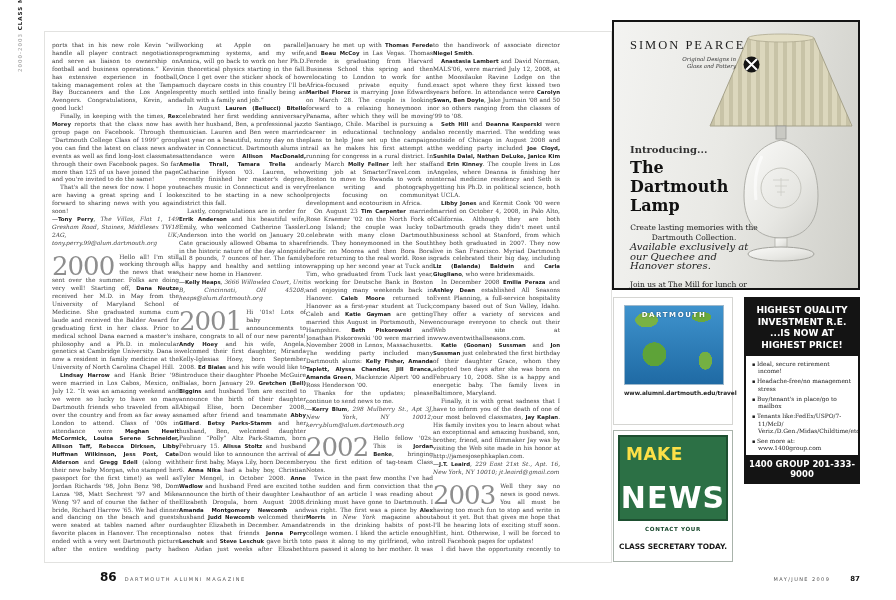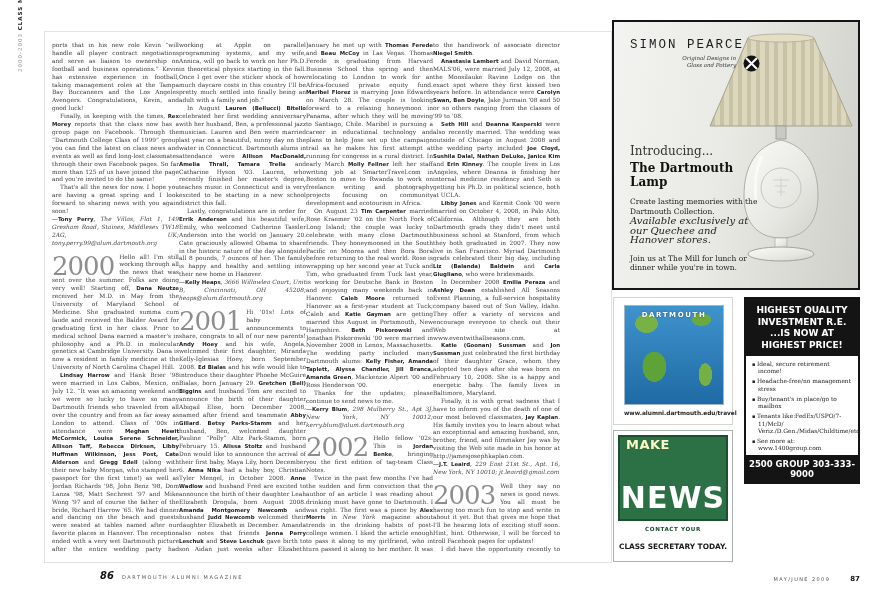--- a/index.html
+++ b/index.html
@@ -25,45 +25,45 @@
   .col i { font-style:italic; }
   .byline { margin:2px 0 5px 0; font-style:italic; color:#444; }
   .byline b { font-style:normal; }
   .section { margin-top:6px; }
   .yr { float:left; font-family:"DejaVu Serif", serif; font-size:26px; line-height:21px;
     padding:2px 5px 0 0; color:#8e8e8e; letter-spacing:-1px; }
 
   
   .footer-left { position:absolute; left:100px; top:570px; font-family:"DejaVu Sans", sans-serif;
     font-size:5px; letter-spacing:1.6px; color:#555; }
-  .footer-left b { font-size:10px; letter-spacing:0; color:#111; margin-right:8px;font-style:italic; }
+  .footer-left b { font-size:12px; letter-spacing:0; color:#111; margin-right:8px; }
   .footer-right { position:absolute; left:770px; top:575px; width:90px; text-align:right;
     font-family:"DejaVu Sans", sans-serif; font-size:5px; letter-spacing:1.4px; color:#555; }
   .footer-right b { font-size:7px; letter-spacing:0; color:#111; margin-left:20px; }
 
   
   .sp-ad { position:absolute; left:612px; top:20px; width:248px; height:270px;
     border:2px solid #141414; background:linear-gradient(100deg,#f3f3f1 0%, #e9e9e5 45%, #cfcfc9 100%); overflow:hidden; }
   .sp-logo { position:absolute; left:16px; top:16px; width:130px; }
-  .sp-brand { font-family:Liberation Mono, monospace; font-size:12.5px; letter-spacing:2px; color:#1d1d1d; }
+  .sp-brand { font-family:Liberation Serif, serif; font-size:12.5px; letter-spacing:2px; color:#1d1d1d; }
   .sp-tag { margin-top:3px; text-align:right; font-style:italic; font-size:5.5px; line-height:7px; color:#333; padding-right:24px; position:relative; }
   .sp-clover { position:absolute; right:0; top:0; }
   .sp-text { position:absolute; left:16px; top:122px; width:128px; color:#222; }
-  .sp-intro { font-size:12px; color:#333; }
-  .sp-product { font-family:"DejaVu Serif", serif; font-weight:bold; font-size:12px; margin:3px 0 8px 0; color:#111; }
-  .sp-body { font-size:7.5px; line-height:9.5px; }
+  .sp-intro { font-size:10px; color:#333;font-weight:bold; }
+  .sp-product { font-family:"DejaVu Serif", serif; font-weight:bold; font-size:16px; margin:3px 0 8px 0; color:#111; }
+  .sp-body { font-size:7.5px; line-height:9.5px;text-align:center; }
   .sp-body-i { font-size:10px; line-height:9.5px; font-style:italic; margin-bottom:9px; }
   .sp-invite { font-size:7.5px; line-height:9.5px; margin-bottom:25px; }
   .sp-addr { font-size:5.8px; line-height:7.5px; color:#333; }
   .sp-lamp { position:absolute; right:2px; top:6px; }
 
   
   .travel-ad { position:absolute; left:613px; top:297px; width:120px; height:128px;
     background:#fff; border:1px solid #d5d5d2; padding:7px 10px; }
-  .travel-map { position:relative; width:100px; height:100px; margin:0 auto;
+  .travel-map { position:relative; width:100px; height:80px; margin:0 auto;
     background:
       radial-gradient(closest-side at 22% 18%, #79b244 0 52%, transparent 53%),
       radial-gradient(closest-side at 78% 14%, #6aa93c 0 45%, transparent 46%),
       radial-gradient(closest-side at 30% 62%, #5ea338 0 40%, transparent 41%),
       radial-gradient(closest-side at 82% 70%, #74b043 0 38%, transparent 39%),
       linear-gradient(#3f93cd, #1f6aa4);
     border:1px solid #9db8cc; }
   .travel-brand { position:absolute; top:5px; left:0; width:100%; text-align:center;
     font-family:"DejaVu Sans", sans-serif; font-weight:bold; font-size:7px; letter-spacing:1.6px; color:#fff;
     text-shadow:0 0 2px rgba(0,0,0,.45); }
@@ -82,22 +82,22 @@
   .inv-bullets li { margin-bottom:2.6px; padding-left:6px; text-indent:-6px; }
   .inv-bullets li::before { content:"▪ "; font-size:5px; }
   .inv-broker { text-align:center; font-weight:bold; font-size:6.4px; line-height:8.5px; color:#111; margin-top:2px; }
   .inv-bar { position:absolute; left:0; bottom:0; width:100%; background:#141414; color:#fff;
     text-align:center; font-family:"DejaVu Sans", sans-serif; font-weight:bold; font-size:8.5px; padding:3.5px 0; }
 
   
   .mn-ad { position:absolute; left:613px; top:430px; width:120px; height:132px;
     background:#fff; border:1px solid #a9b3ab; padding:4px; }
   .mn-green { position:relative; width:100%; height:86px; background:#2c7045; border:2px solid #1d4f30; }
-  .mn-make { position:absolute; left:6px; top:0; font-family:"DejaVu Sans", sans-serif;
-    font-weight:bold; font-size:13px; color:#fef9c3; letter-spacing:0.5px; }
+  .mn-make { position:absolute; left:6px; top:7px; font-family:"DejaVu Sans", sans-serif;
+    font-weight:bold; font-size:17px; color:#fde047; letter-spacing:0.5px; }
   .mn-news { position:absolute; left:0; bottom:4px; width:100%; text-align:center;
     font-family:"DejaVu Sans", sans-serif; font-weight:bold; font-size:30px; color:#fff; letter-spacing:1px; }
   .mn-contact { margin-top:5px; text-align:center; font-family:"DejaVu Sans", sans-serif; color:#17482c; }
   .mn-c1 { font-weight:bold; font-size:5.6px; letter-spacing:0.6px; }
   .mn-c2 { font-weight:bold; font-size:7.4px; color:#1a1a1a; margin-top:10px; }
 </style>
 </head>
 <body>
 
 <div id="page">
@@ -212,21 +212,21 @@
         <li>See more at: www.1400group.com</li>
         <li>Long-term ('NNN') pure-net leases</li>
         <li>Auto. rent increases build income</li>
         <li>Exciting yields-highest ever-7-9%!</li>
         <li>Safe lo-leverage financing avail.</li>
         <li>Profit from curr. market bargains!</li>
         <li>Plus extra 'savings' for alum's...</li>
       </ul>
     <div class="inv-broker">Shelton Fisher '59 Broker/Owner</div>
 
-    <div class="inv-bar">2500 GROUP 303-333-9000</div>
+    <div class="inv-bar">1400 GROUP 201-333-9000</div>
   </div>
 
   <div class="mn-ad">
     <div class="mn-green">
       <div class="mn-make">MAKE</div>
       <div class="mn-news">NEWS</div>
     </div>
     <div class="mn-contact">
       <div class="mn-c1">CONTACT YOUR</div>
       <div class="mn-c2">CLASS SECRETARY TODAY.</div>

